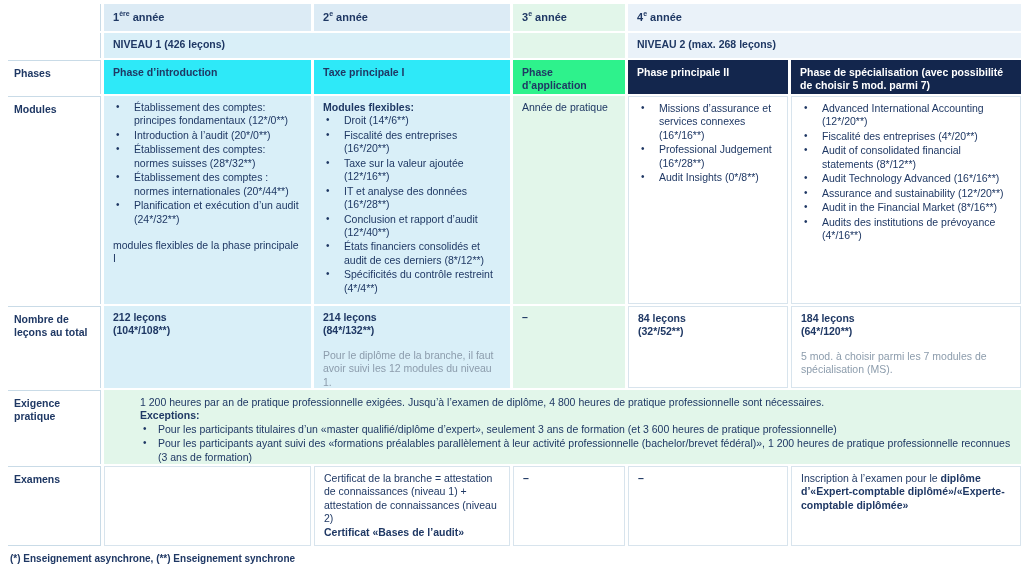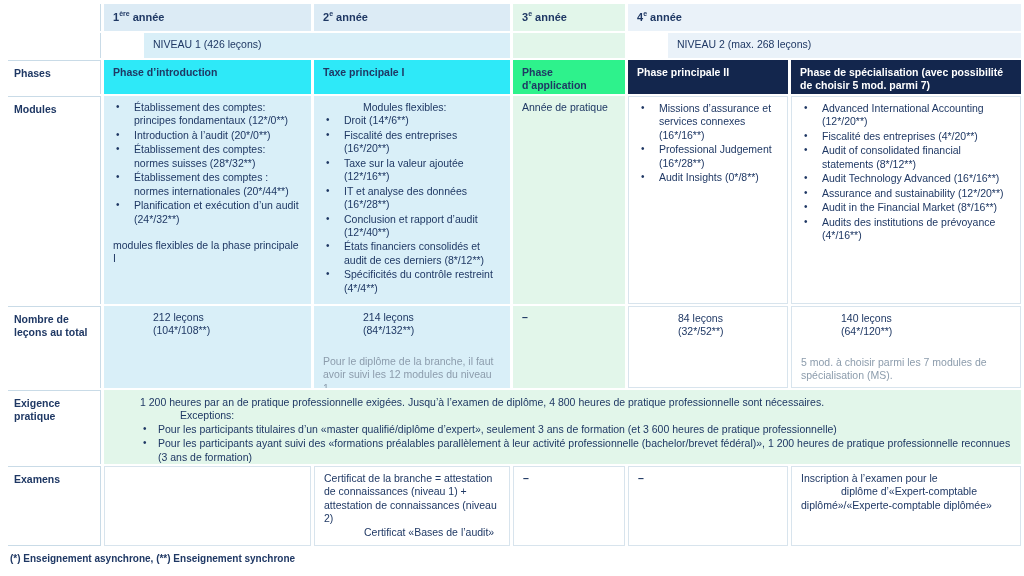--- a/index.html
+++ b/index.html
@@ -13,21 +13,21 @@
   .grid{
     display:grid;
     grid-template-columns:93px 207px 196px 112px 160px 230px;
     grid-template-rows:27px 25px 34px 208px 82px 74px 80px;
     column-gap:3px;row-gap:2px;
     margin:4px 0 0 8px;
     width:1013px;
     font-size:10.5px;line-height:1.28;
   }
   .cell{padding:5px 9px;box-sizing:border-box;overflow:hidden;}
-  .b{font-weight:normal;margin-left:40px;}
+  .b{font-weight:bold;}
   sup{font-size:7px;line-height:0;}
   
   .cL{grid-column:1}.c1{grid-column:2}.c2{grid-column:3}.c3{grid-column:4}.c4{grid-column:5}.c5{grid-column:6}
   .r1{grid-row:1}.r2{grid-row:2}.r3{grid-row:3}.r4{grid-row:4}.r5{grid-row:5}.r6{grid-row:6}.r7{grid-row:7}
   .span12{grid-column:2 / 4;}
   .span45{grid-column:5 / 7;}
   .spanAll{grid-column:2 / 7;padding-left:36px;}
   
   .h-blue{background:#DCEBF5;}
   .h-pale{background:#EAF2F9;}
@@ -44,21 +44,21 @@
   }
   .label.bt{border-top:1px solid #C9DBE7;}
   .label.bb{border-bottom:1px solid #C9DBE7;}
   .edge{border-right:1px solid #C9DBE7;box-sizing:border-box;}
   
   .li{display:flex;margin-bottom:1px;}
   .dot{flex:0 0 18px;text-align:left;padding-left:3px;font-size:10px;}
   .tight .dot{flex:0 0 15px;}
   .litxt{flex:1;}
   .front{margin-top:13px;}
-  .note{color:#8C9CAC;margin-top:17px;}
+  .note{color:#8C9CAC;margin-top:11px;}
   .dash{font-weight:bold;}
   .footnote{margin:7px 8px 0 10px;font-size:10px;font-weight:bold;color:#1F3864;}
   .headcell{font-weight:bold;font-size:11px;padding-top:6px;}
   .phasecell{font-weight:bold;padding-top:6px;}
 </style>
 </head>
 <body>
 
 <div class="page">
   <div class="grid">
@@ -201,21 +201,21 @@
       <div class="b">214 leçons</div>
       <div class="b">(84*/132**)</div>
       <div class="note">Pour le diplôme de la branche, il faut avoir suivi les 12 modules du niveau 1.</div>
     </div>
     <div class="cell c3 r5 mint dash">–</div>
     <div class="cell c4 r5 white-cell">
       <div class="b">84 leçons</div>
       <div class="b">(32*/52**)</div>
     </div>
     <div class="cell c5 r5 white-cell">
-      <div class="b">140 leçons</div>
+      <div class="b">184 leçons</div>
       <div class="b">(64*/120**)</div>
       <div class="note">5 mod. à choisir parmi les 7 modules de spécialisation (MS).</div>
     </div>
 
     <div class="cL r6 label bt">Exigence pratique</div>
     <div class="cell spanAll r6 mint" style="padding-top:6px;">
       <div>1 200 heures par an de pratique professionnelle exigées. Jusqu’à l’examen de diplôme, 4 800 heures de pratique professionnelle sont nécessaires.</div>
       <div class="b">Exceptions:</div>
       <div class="list tight">
           <div class="li">

